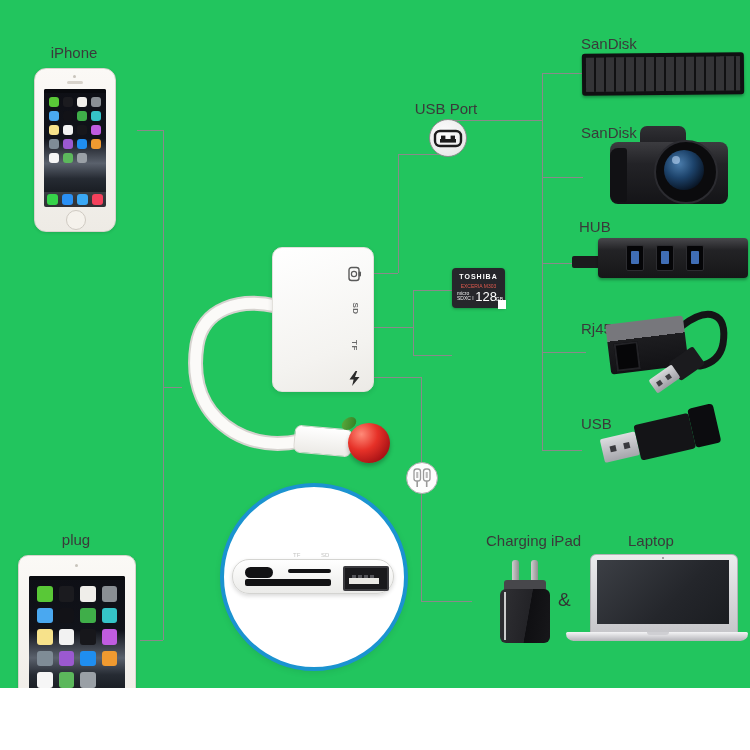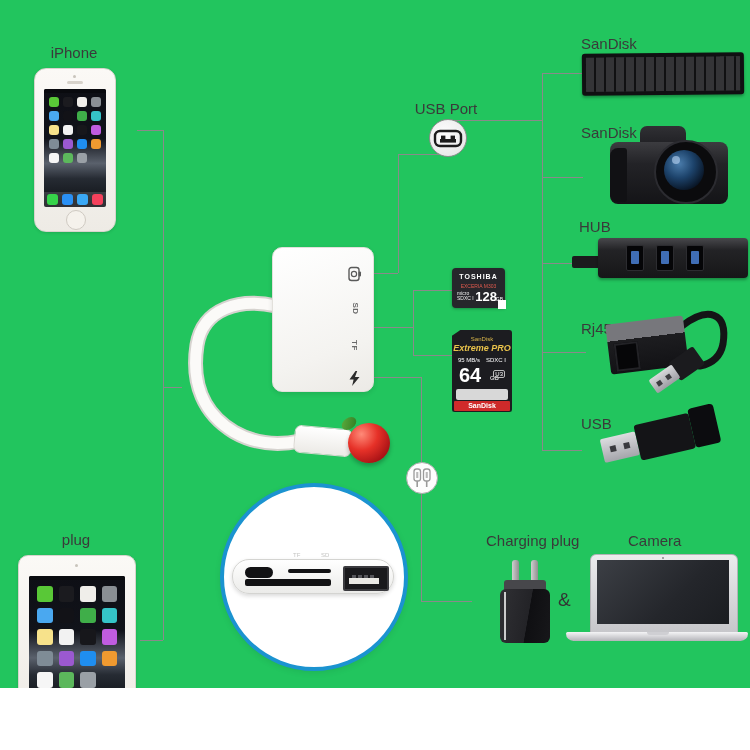--- a/index.html
+++ b/index.html
@@ -134,21 +134,21 @@
   .usba .tongue{position:absolute;left:4px;top:10px;width:30px;height:6px;background:#e9e8e4;}
   .usba .pin{position:absolute;top:7px;width:4px;height:3px;background:#55555a;}
 
   
   .toshiba{position:absolute;left:452px;top:268px;width:53px;height:40px;background:#26262b;border-radius:4px 4px 2px 4px;
      box-shadow:0 1px 3px rgba(0,0,0,.3);color:#fff;}
   .toshiba .notch{position:absolute;right:-1px;bottom:-1px;width:8px;height:9px;background:#fff;}
   .tosh-brand{position:absolute;left:0;right:0;top:5px;text-align:center;font-size:7px;font-weight:bold;letter-spacing:1px;}
   .tosh-series{position:absolute;left:0;right:0;top:15px;text-align:center;font-size:5px;color:#e05a4e;}
   .tosh-logo{position:absolute;left:5px;top:23px;font-size:5px;line-height:5px;color:#eee;}
-  .tosh-cap{position:absolute;right:8px;top:21px;font-size:13px;font-weight:bold;}
+  .tosh-cap{position:absolute;right:8px;top:21px;font-size:13px;font-weight:normal;}
   .tosh-unit{position:absolute;right:2px;top:28px;font-size:5px;}
   .sandisk{position:absolute;left:452px;top:330px;width:60px;height:82px;background:#1c1c20;border-radius:3px;
      clip-path:polygon(14% 0,100% 0,100% 100%,0 100%,0 7%);box-shadow:0 1px 3px rgba(0,0,0,.3);color:#fff;}
   .sd-brandtop{position:absolute;left:0;right:0;top:6px;text-align:center;font-size:6px;color:#d8b64a;}
   .sd-product{position:absolute;left:0;right:0;top:13px;text-align:center;font-size:9px;font-weight:bold;
      font-style:italic;color:#e8c24a;}
   .sd-speed{position:absolute;left:6px;top:27px;font-size:6px;}
   .sd-format{position:absolute;right:6px;top:27px;font-size:6px;}
   .sd-class{position:absolute;right:7px;top:40px;font-size:6px;border:1px solid #bbb;border-radius:2px;padding:0 1px;}
   .sd-cap{position:absolute;left:7px;top:34px;font-size:20px;font-weight:bold;}
@@ -191,22 +191,22 @@
   <div class="hl" style="left:421px;top:601px;width:51px;"></div>
 
   <div class="lbl center" style="left:34px;top:44px;width:80px;">iPhone</div>
   <div class="lbl center" style="left:18px;top:531px;width:116px;">plug</div>
   <div class="lbl center" style="left:406px;top:100px;width:80px;">USB Port</div>
   <div class="lbl" style="left:581px;top:35px;">SanDisk</div>
   <div class="lbl" style="left:581px;top:124px;">SanDisk</div>
   <div class="lbl" style="left:579px;top:218px;">HUB</div>
   <div class="lbl" style="left:581px;top:320px;">Rj45</div>
   <div class="lbl" style="left:581px;top:415px;">USB</div>
-  <div class="lbl" style="left:486px;top:532px;">Charging plug</div>
-  <div class="lbl" style="left:628px;top:532px;">Camera</div>
+  <div class="lbl" style="left:486px;top:532px;">Charging iPad</div>
+  <div class="lbl" style="left:628px;top:532px;">Laptop</div>
   <div class="amp" style="left:558px;top:589px;">&amp;</div>
 
   <div class="idevice" style="left:34px;top:68px;width:80px;height:162px;border-radius:12px;">
     <span class="camdot" style="left:38px;top:6px;width:3px;height:3px;"></span>
     <span class="speaker" style="left:32px;top:12px;width:16px;height:3px;"></span>
     <div class="iscreen" style="left:9px;top:20px;width:62px;height:118px;">
       <div class="statusbar"></div>
       <div class="appgrid">
         <span class="ic"></span>
           <span class="ic"></span>
@@ -372,31 +372,20 @@
     <div class="tosh-series">EXCERIA M303</div>
     <div class="tosh-logo">
       <div>micro</div>
       <div>SDXC I</div>
     </div>
     <div class="tosh-cap">128</div>
     <div class="tosh-unit">GB</div>
     <div class="notch"></div>
   </div>
 
-  <div class="sandisk">
-    <div class="sd-brandtop">SanDisk</div>
-    <div class="sd-product">Extreme PRO</div>
-    <div class="sd-speed">95 MB/s</div>
-    <div class="sd-format">SDXC I</div>
-    <div class="sd-cap">64</div>
-    <div class="sd-unit">GB</div>
-    <div class="sd-class">U3</div>
-    <div class="sd-stripe"></div>
-    <div class="sd-band">SanDisk</div>
-  </div>
 
   <div class="charger">
     <span class="prong" style="left:17px;"></span>
     <span class="prong" style="left:36px;"></span>
     <div class="charger-top"></div>
     <div class="charger-body"></div>
     <div class="charger-stripe"></div>
   </div>
 
   <div class="laptop">

